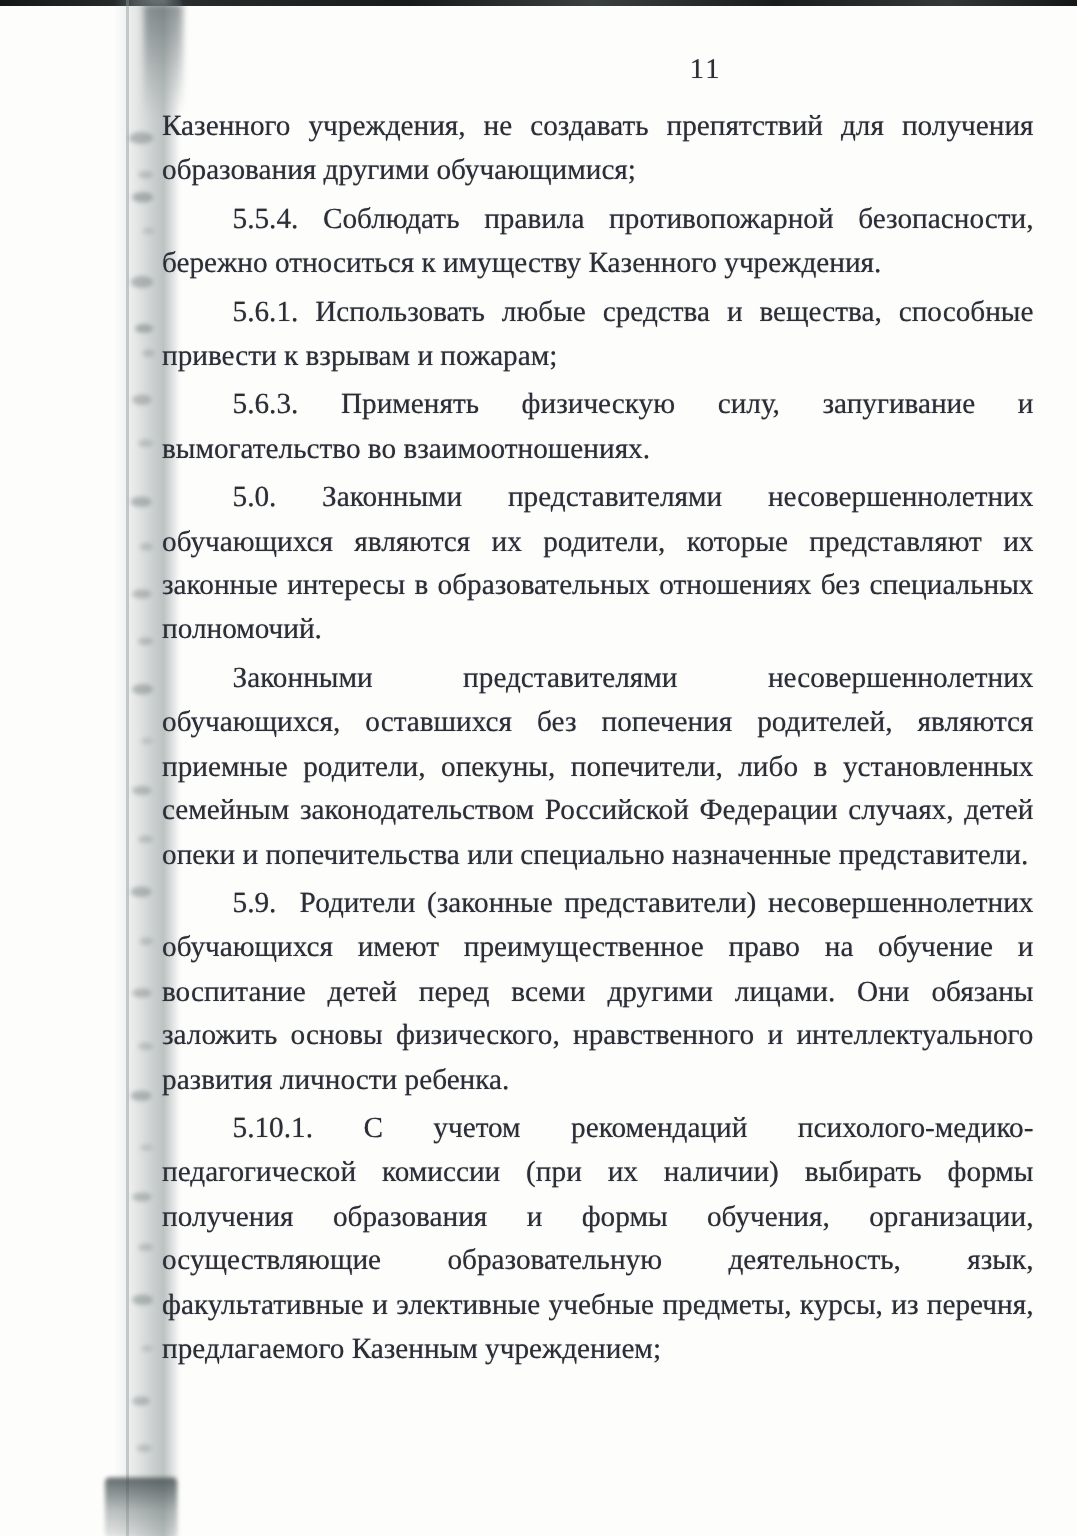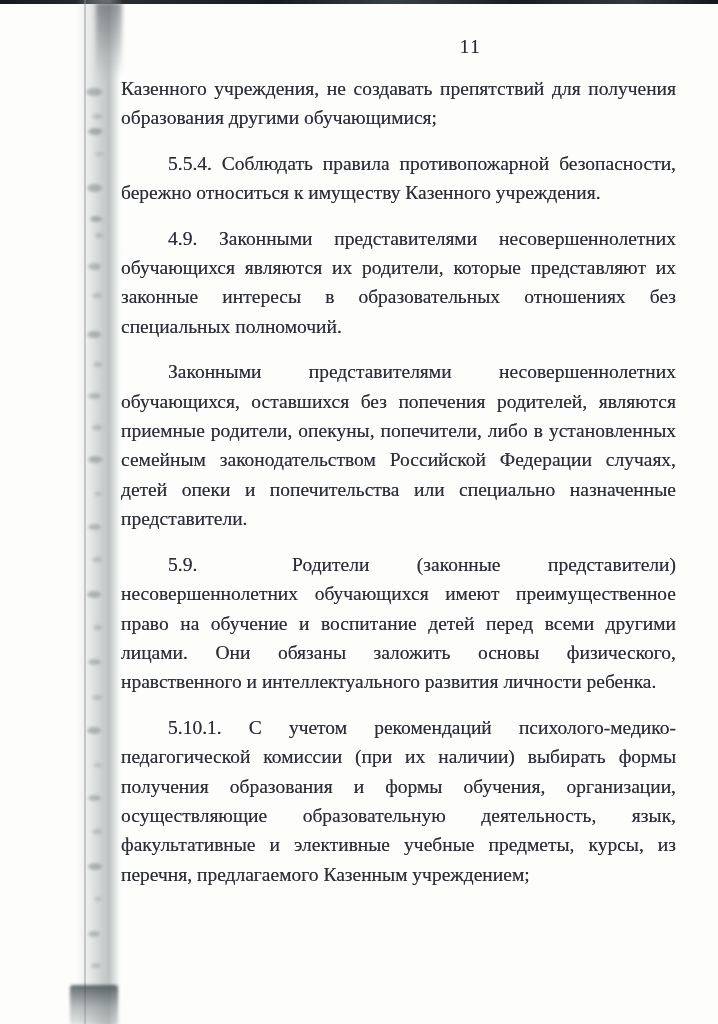--- a/index.html
+++ b/index.html
@@ -45,21 +45,21 @@
   .page{
     position:absolute;left:105px;top:36px;width:587px;
     color:#2c2e37;font-size:19.5px;line-height:29.4px;
     text-align:justify;
     text-shadow:0 0 0.6px rgba(44,46,55,0.65);
   }
   .page-number{
     display:block;text-align:center;position:relative;left:72px;
     font-size:19px;line-height:22px;margin:0 0 12px 0;letter-spacing:1.5px;
   }
-  .page p{margin:16px;text-indent:47px;}
+  .page p{margin:3px;text-indent:47px;}
   .page p.noindent{text-indent:0;}
 </style>
 </head>
 <body>
 
 <div class="top-edge"></div>
 <div class="binding-shadow"></div>
 <div class="binding-line"></div>
 <div class="binding-top"></div>
 <div class="bottom-blob"></div>
@@ -92,18 +92,20 @@
     <div class="smudge" style="top: 863px; left: 88px; width: 14px; height: 7px; opacity: 0.45;"></div>
     <div class="smudge" style="top: 897px; left: 94px; width: 8px; height: 4px; opacity: 0.25;"></div>
     <div class="smudge" style="top: 931px; left: 88px; width: 12px; height: 6px; opacity: 0.4;"></div>
     <div class="smudge" style="top: 963px; left: 91px; width: 10px; height: 5px; opacity: 0.3;"></div>
   </div>
 
 <main class="page">
   <span class="page-number">11</span>
   <p class="noindent">Казенного учреждения, не создавать препятствий для получения образования другими обучающимися;</p>
   <p>5.5.4. Соблюдать правила противопожарной безопасности, бережно относиться к имуществу Казенного учреждения.</p>
-  <p>4.9. Законными представителями несовершеннолетних обучающихся являются их родители, которые представляют их законные интересы в образовательных отношениях без специальных полномочий.</p>
+  <p>5.6.1. Использовать любые средства и вещества, способные привести к взрывам и пожарам;</p>
+  <p>5.6.3. Применять физическую силу, запугивание и вымогательство во взаимоотношениях.</p>
+  <p>5.0. Законными представителями несовершеннолетних обучающихся являются их родители, которые представляют их законные интересы в образовательных отношениях без специальных полномочий.</p>
   <p>Законными представителями несовершеннолетних обучающихся, оставшихся без попечения родителей, являются приемные родители, опекуны, попечители, либо в установленных семейным законодательством Российской Федерации случаях, детей опеки и попечительства или специально назначенные представители.</p>
   <p>5.9.&nbsp;&nbsp;Родители (законные представители) несовершеннолетних обучающихся имеют преимущественное право на обучение и воспитание детей перед всеми другими лицами. Они обязаны заложить основы физического, нравственного и интеллектуального развития личности ребенка.</p>
   <p>5.10.1. С учетом рекомендаций психолого-медико-педагогической комиссии (при их наличии) выбирать формы получения образования и формы обучения, организации, осуществляющие образовательную деятельность, язык, факультативные и элективные учебные предметы, курсы, из перечня, предлагаемого Казенным учреждением;</p>
 
 </main>
 
 </body></html>

